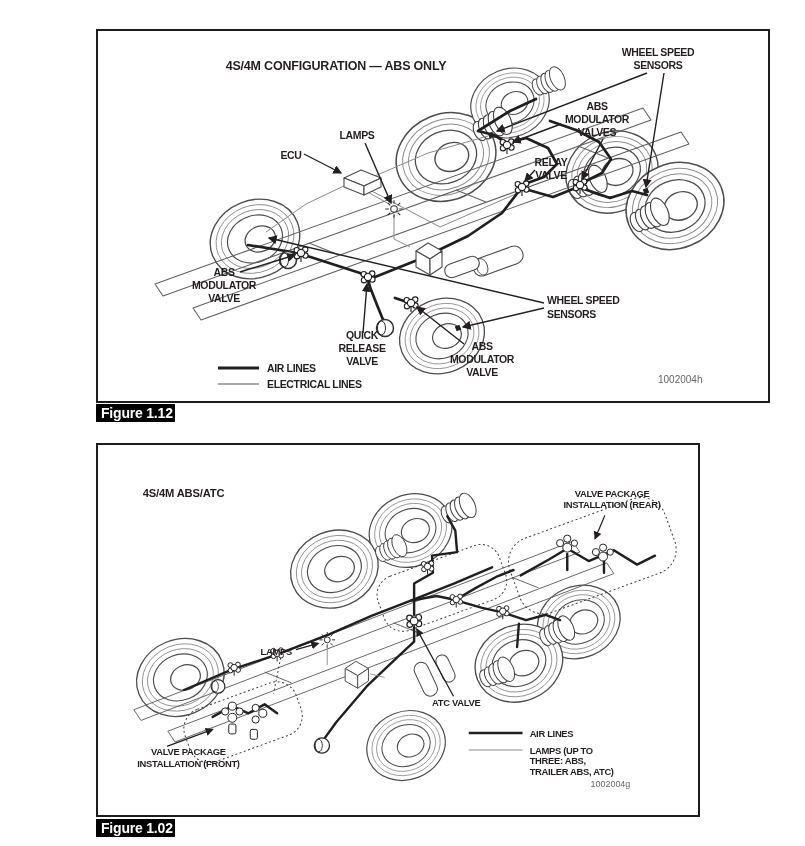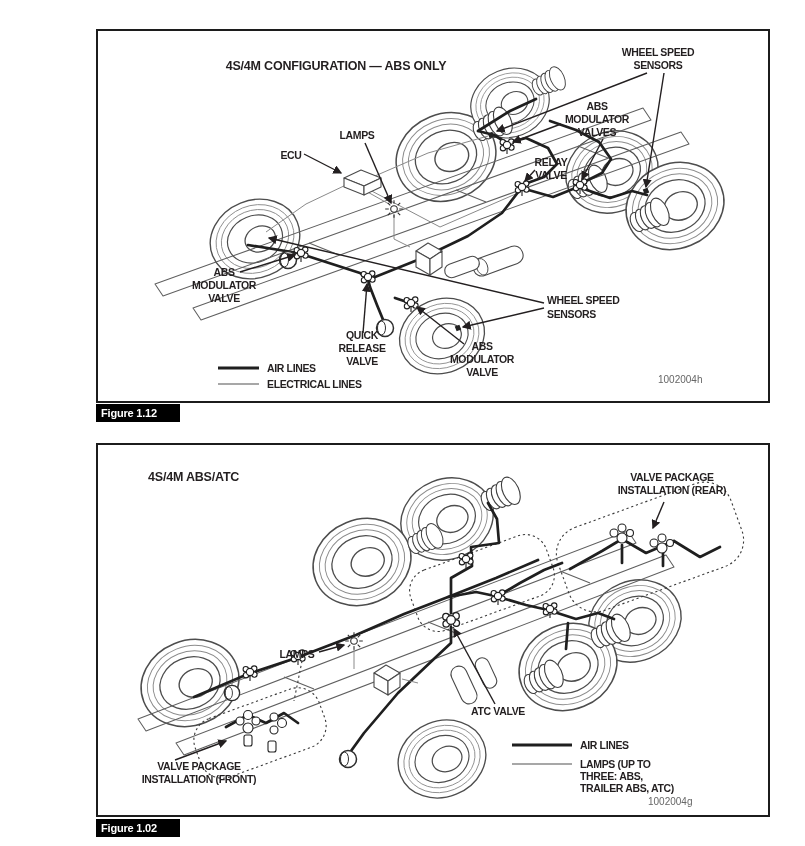--- a/index.html
+++ b/index.html
@@ -1,23 +1,23 @@
 <!DOCTYPE html>
 <html><head>
 <meta charset="utf-8">
 <style>
   html,body { margin:0; padding:0; background:#ffffff; }
   .page { position:relative; width:805px; height:846px; background:#ffffff;
           font-family:"Liberation Sans", sans-serif; overflow:hidden; }
   .figure-box { position:absolute; border:2px solid #1c1c1c; background:#fff; box-sizing:border-box; }
   #fig1-box { left:96px; top:29px;  width:674px; height:374px; }
-  #fig2-box { left:96px; top:443px; width:674px; height:374px; }
+  #fig2-box { left:96px; top:443px; width:604px; height:374px; }
   .figure-tag { position:absolute; left:96px; background:#000; color:#fff;
-                font-weight:bold; font-size:11px; line-height:12px;
-                padding:3px 23px 3px 5px; letter-spacing:-0.2px; }
+                font-weight:bold; font-size:14px; line-height:12px;
+                padding:3px 2px 3px 5px; letter-spacing:-0.2px; }
   #fig1-tag { top:404px; }
   #fig2-tag { top:819px; }
   svg { display:block; width:100%; height:100%; }
   text { font-family:"Liberation Sans", sans-serif; }
   .lbl  { font-size:10.5px; font-weight:bold; fill:#231f20; letter-spacing:-0.35px; }
   .ttl  { font-size:12.5px; font-weight:bold; fill:#231f20; letter-spacing:-0.2px; }
   .code { font-size:10px; fill:#666666; font-weight:normal; letter-spacing:0; }
   .air   { fill:none; stroke:#1f1f1f; stroke-width:2.7; stroke-linejoin:round; stroke-linecap:round; }
   .thin  { fill:none; stroke:#8a8a8a; stroke-width:1; }
   .frame { fill:none; stroke:#5f5f5f; stroke-width:1.05; stroke-linejoin:round; }

